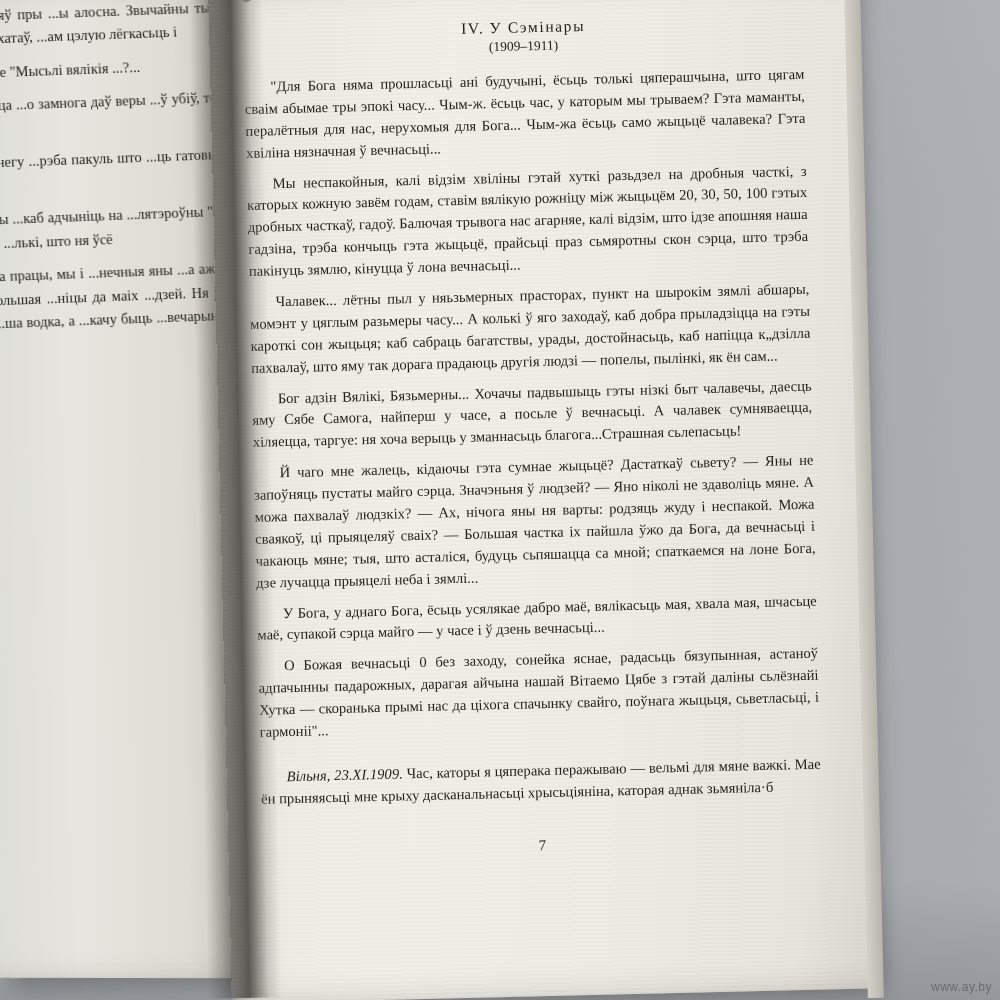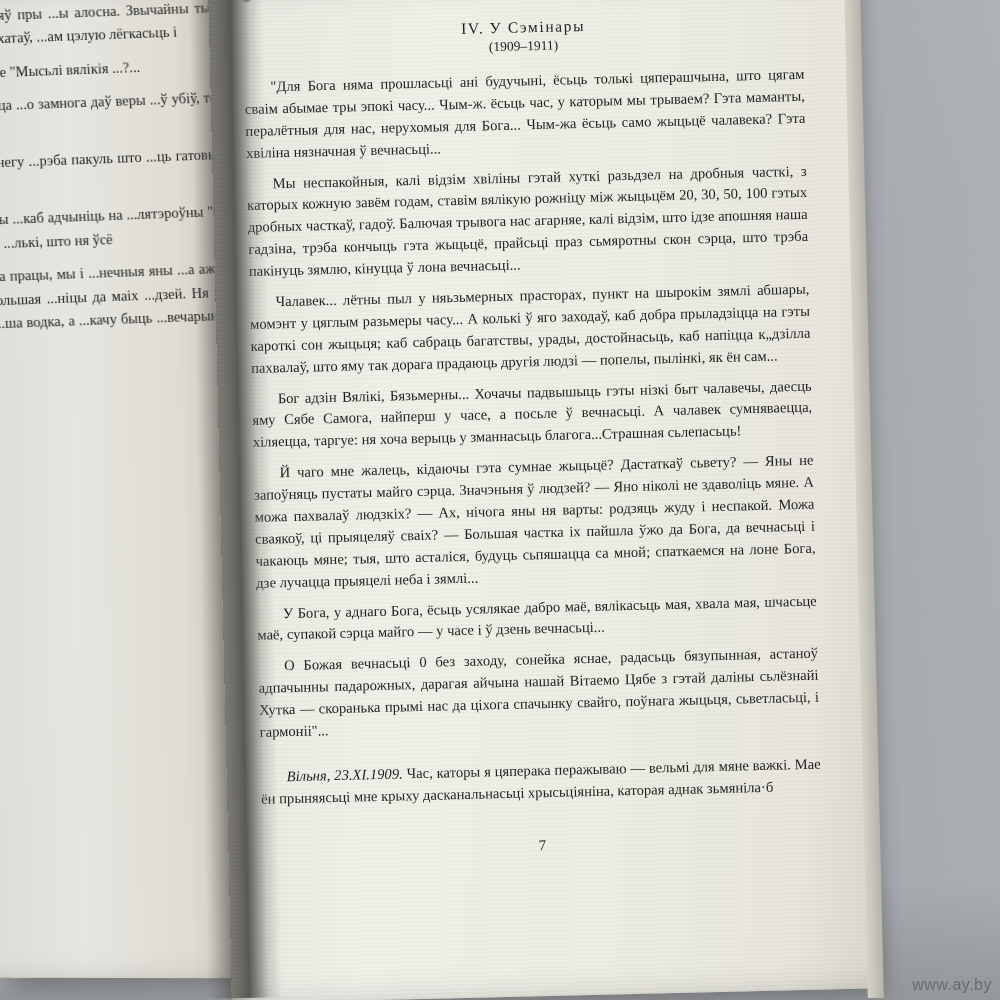--- a/index.html
+++ b/index.html
@@ -189,21 +189,21 @@
     background: rgba(90,88,80,0.55);
     border-radius: 50%;
     transform: rotate(-20deg);
     filter: blur(0.6px);
   }
 
   .watermark {
     position: absolute;
     right: 8px;
     bottom: 6px;
-    font-size: 16px;
+    font-size: 12px;
     color: rgba(90,92,96,0.75);
     font-family: "Liberation Sans", sans-serif;
     letter-spacing: 0.5px;
     margin-top: 30px;
   }
 </style>
 </head>
 <body>
 
 <div id="stage">

